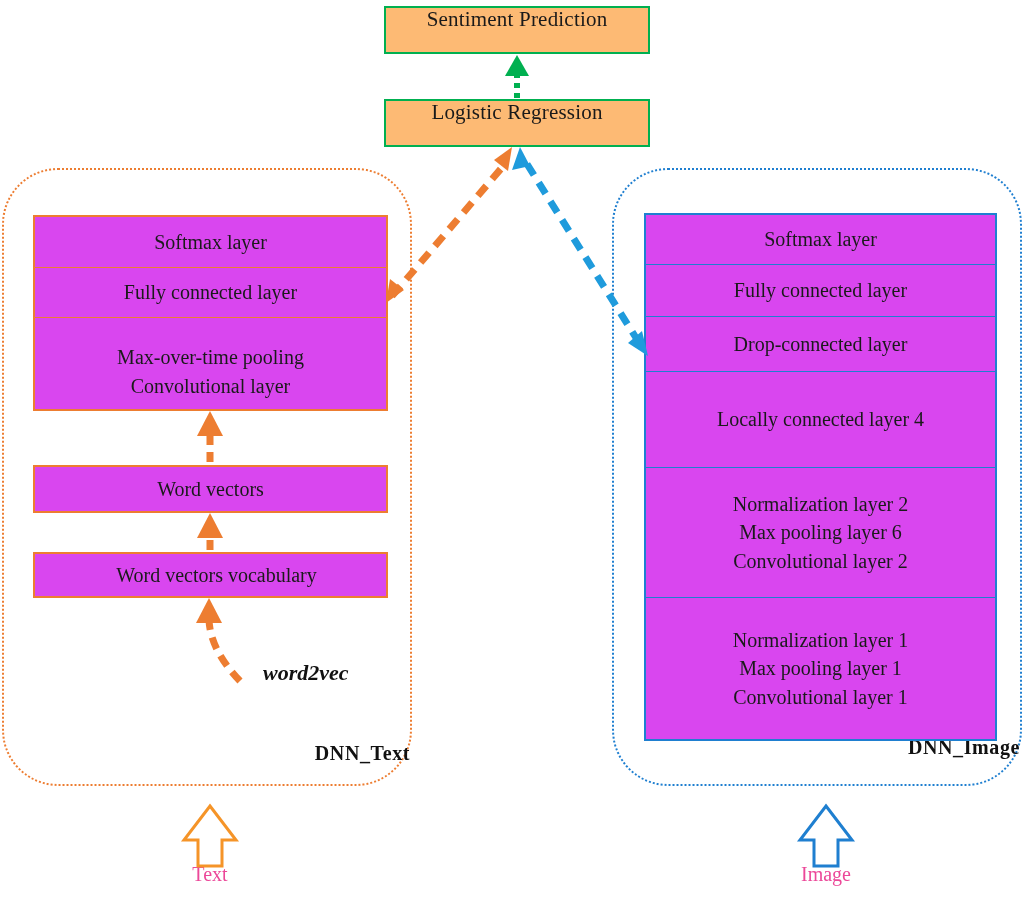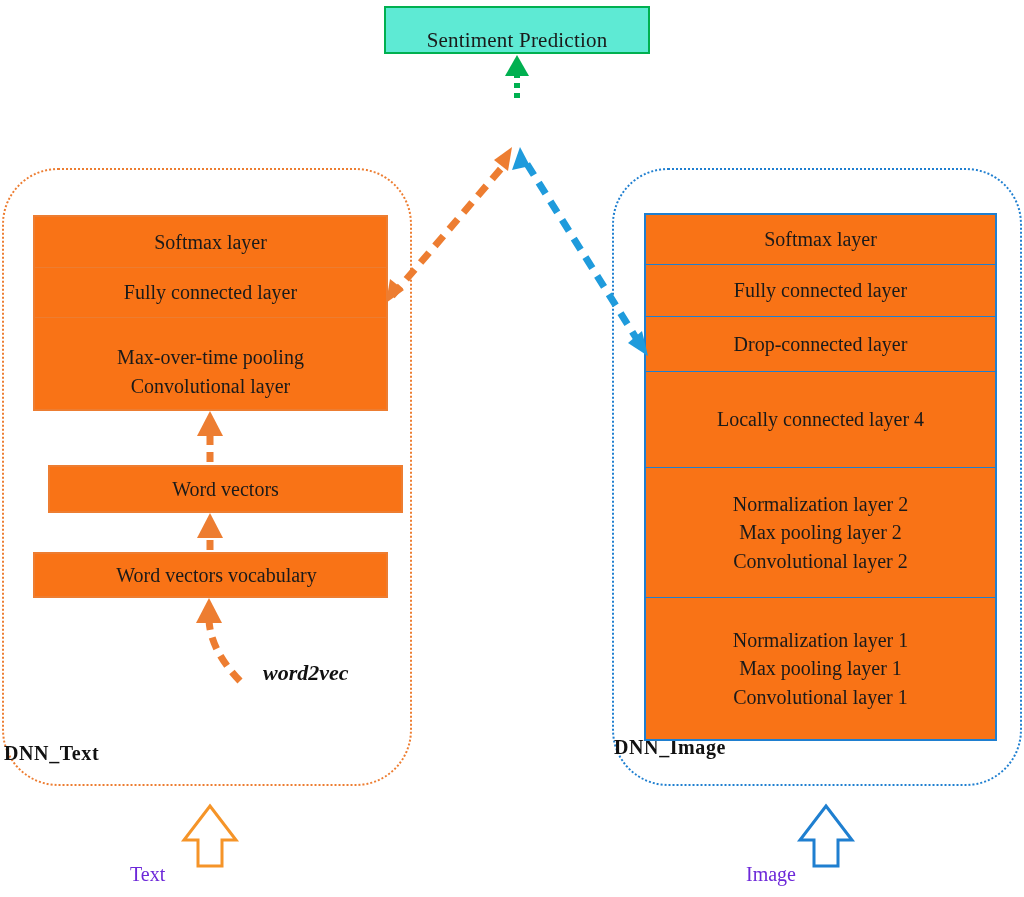--- a/index.html
+++ b/index.html
@@ -26,24 +26,24 @@
     left: 0; top: 0;
     width: 1024px;
     height: 897px;
     pointer-events: none;
   }
 
   
   .green-box {
     position: absolute;
     border: 2px solid #00b050;
-    background: #5eead4;
+    background: #fdba74;
     box-sizing: border-box;
     display: flex;
-    align-items: flex-end;
+    align-items: flex-start;
     justify-content: center;
     font-size: 21px;
     line-height: 1.1;
     letter-spacing: .2px;
   }
   #sentiment-box { left: 384px; top: 6px;  width: 266px; height: 48px; }
   #logreg-box    { left: 384px; top: 99px; width: 266px; height: 48px; }
 
   
   .group-container {
@@ -56,54 +56,54 @@
     left: 2px; top: 168px; width: 410px; height: 618px;
     border: 2px dotted #ed7d31;
   }
   #dnn-image-container {
     left: 612px; top: 168px; width: 410px; height: 618px;
     border: 2px dotted #1f7fd0;
   }
   .group-label {
     position: absolute;
     width: 100%;
-    text-align: left;
+    text-align: right;
     font-weight: bold;
     font-size: 20px;
     letter-spacing: .6px;
     color: #111;
   }
   #dnn-text-label  { left: 0; top: 572px; }
   #dnn-image-label { left: 0; top: 566px; }
 
   
   .stack {
     position: absolute;
     box-sizing: border-box;
-    background: #f97316;
+    background: #d946ef;
   }
   .stack.orange { border: 2px solid #ed7d31; }
   .stack.blue   { border: 2px solid #1f7fd0; }
 
   .cell {
     box-sizing: border-box;
     display: flex;
     flex-direction: column;
     align-items: center;
     justify-content: center;
     font-size: 20px;
     line-height: 1.42;
     text-align: center;
   }
   .cell + .cell.orange-div { border-top: 1px solid #ed7d31; }
   .cell + .cell.blue-div   { border-top: 1px solid #1f7fd0; }
 
   
   #text-main-stack     { left: 33px; top: 215px; width: 355px; height: 196px; }
-  #text-wordvec-stack  { left: 33px; top: 465px; width: 355px; height: 48px; margin-left: 15px; }
+  #text-wordvec-stack  { left: 33px; top: 465px; width: 355px; height: 48px; }
   #text-vocab-stack    { left: 33px; top: 552px; width: 355px; height: 46px; padding-left: 12px; }
 
   
   #image-main-stack    { left: 644px; top: 213px; width: 353px; height: 528px; }
 
   
   #word2vec-label {
     position: absolute;
     left: 263px;
     top: 660px;
@@ -111,23 +111,23 @@
     font-weight: bold;
     font-size: 22px;
     color: #111;
     white-space: nowrap;
   }
 
   
   .input-label {
     position: absolute;
     font-size: 20px;
-    text-align: left;
+    text-align: center;
     width: 160px;
-    color: #6d28d9;
+    color: #ec4899;
   }
   #text-input-label  { left: 130px; top: 863px; }
   #image-input-label { left: 746px; top: 863px; }
 </style>
 </head>
 <body>
 
 <div id="stage">
 
   <div class="group-container" id="dnn-text-container">
@@ -135,20 +135,23 @@
   </div>
 
   <div class="group-container" id="dnn-image-container">
     <div class="group-label" id="dnn-image-label">DNN_Image</div>
   </div>
 
   <div class="green-box" id="sentiment-box">
     <span>Sentiment Prediction</span>
   </div>
 
+  <div class="green-box" id="logreg-box">
+    <span>Logistic Regression</span>
+  </div>
 
   <div class="stack orange" id="text-main-stack">
     <div class="cell" style="height:50px">
       <span>Softmax layer</span>
     </div>
     <div class="cell orange-div" style="height:50px">
       <span>Fully connected layer</span>
     </div>
     <div class="cell orange-div" style="height:108px">
       <span>Max-over-time pooling</span>
@@ -178,21 +181,21 @@
       <span>Fully connected layer</span>
     </div>
     <div class="cell blue-div" style="height:55px">
       <span>Drop-connected layer</span>
     </div>
     <div class="cell blue-div" style="height:96px">
       <span>Locally connected layer 4</span>
     </div>
     <div class="cell blue-div" style="height:130px">
       <span>Normalization layer 2</span>
-      <span>Max pooling layer 2</span>
+      <span>Max pooling layer 6</span>
       <span>Convolutional layer 2</span>
     </div>
     <div class="cell blue-div" style="height:142px">
       <span>Normalization layer 1</span>
       <span>Max pooling layer 1</span>
       <span>Convolutional layer 1</span>
     </div>
   </div>
 
   <div class="input-label" id="text-input-label">Text</div>

